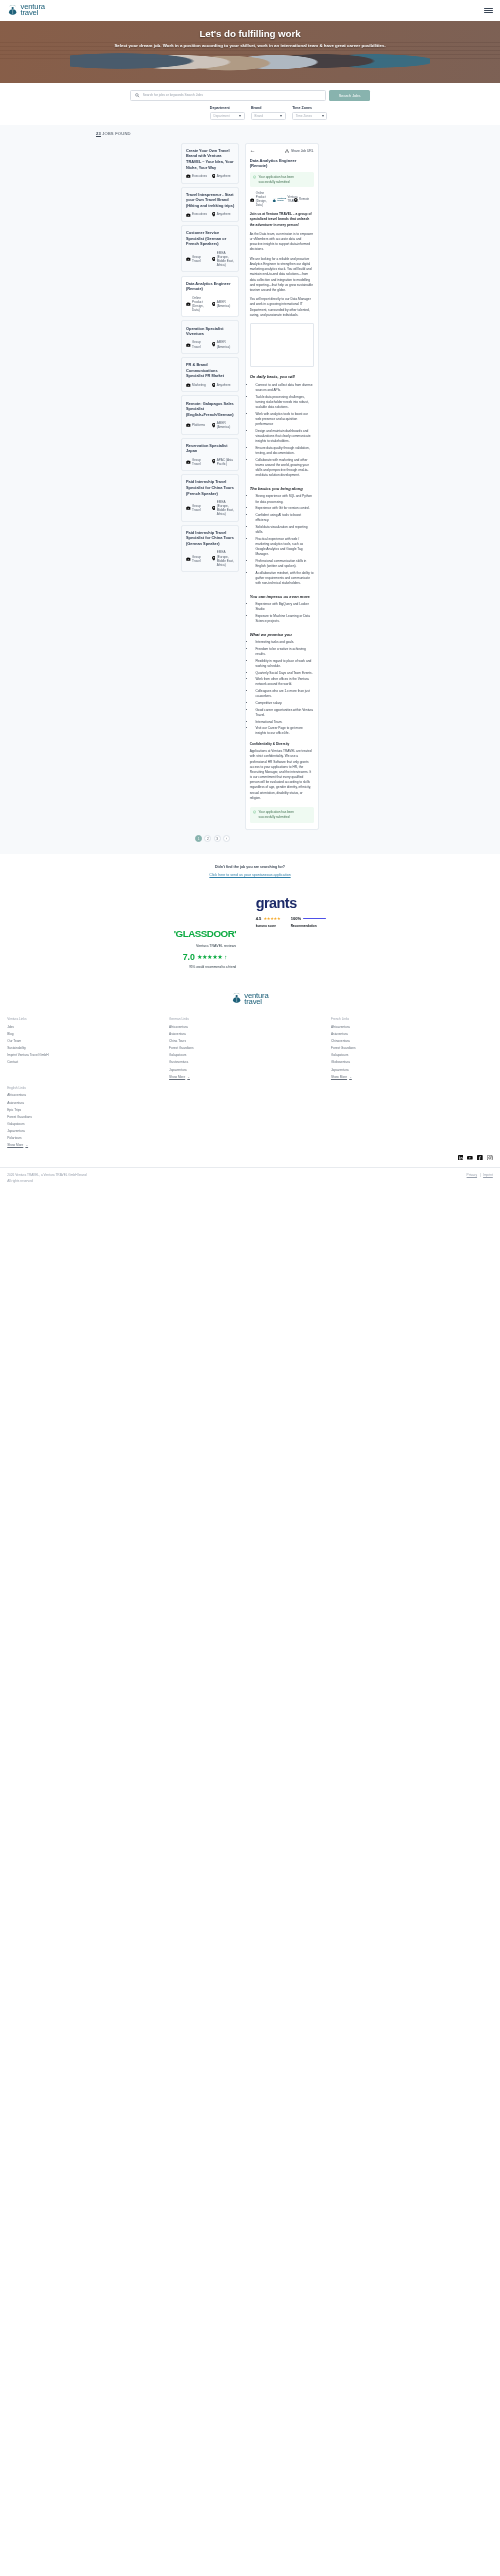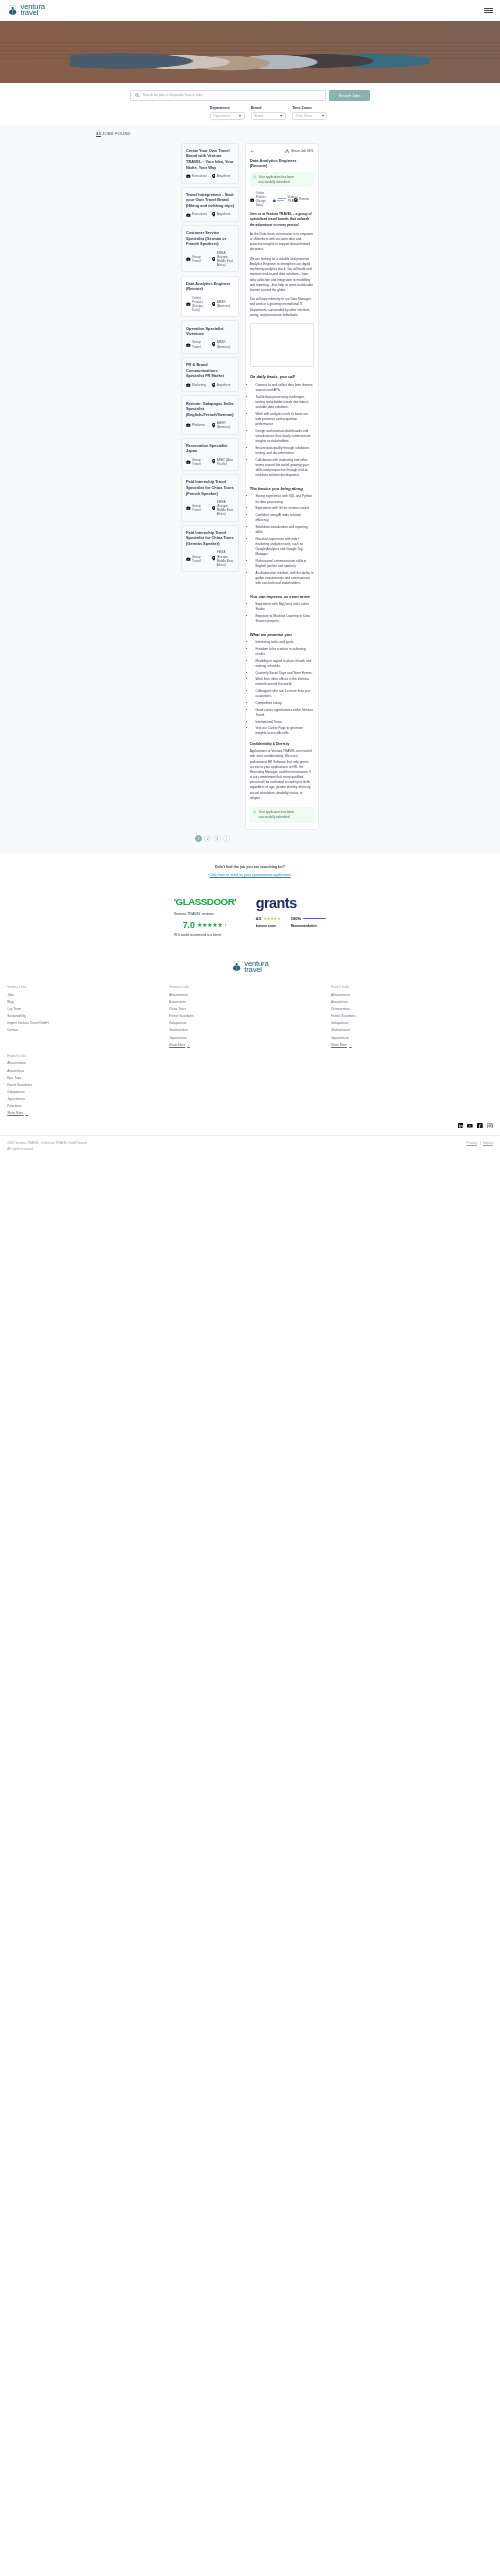--- a/index.html
+++ b/index.html
@@ -154,21 +154,21 @@
   .confid { font-size:3.2px; line-height:1.62; color:#39424f; margin-top:5.2px; }
   .confid .hd { font-weight:700; color:#1d232c; display:block; margin-bottom:2.1px; }
 
   
   .spont { background:#fff; text-align:center; padding: 11.3px 0 5.2px; }
   .spont .q { font-size:3.6px; color:#3d4856; font-weight:600; }
   .spont .a { font-size:3.6px; color:#2f7fa8; margin-top:2.6px; text-decoration:underline; display:inline-block; }
 
   
   .reviews { background:#fff; display:flex; justify-content:center; align-items:flex-start; gap:19.6px; padding: 13.4px 0 14.4px; }
-  .gd { text-align:left; }
+  .gd { text-align:right;margin-top:32px; }
   .gd .brand { font-size:9.8px; font-weight:800; color:#0caa41; letter-spacing:-0.5px; }
   .gd .cap { font-size:3.6px; color:#2d3b45; margin-top:4.1px; }
   .gd .scorerow { display:flex; align-items:center; justify-content:center; gap:2.1px; margin-top:4.1px; }
   .gd .score { font-size:8.8px; font-weight:700; color:#0caa41; }
   .gd .stars { color:#0caa41; font-size:6.2px; letter-spacing:-0.5px; }
   .gd .note { font-size:3.1px; color:#2d3b45; margin-top:3.6px; }
   .kn { text-align:left; }
   .kn .brand { font-size:14.4px; font-weight:800; color:#1d2b69; letter-spacing:-0.5px; line-height:1; }
   .kn .row { display:flex; gap:10.3px; margin-top:5.2px; }
   .kn .blk .top { display:flex; align-items:center; gap:2.1px; }
@@ -212,20 +212,24 @@
   <div class="burger">
       <i></i>
       <i></i>
       <i></i>
     </div>
 </div>
 
 <div class="hero">
   <div class="hero-bg"></div>
   <div class="hero-people"></div>
+  <div class="hero-inner">
+    <div class="hero-title">Let's do fulfilling work</div>
+    <div class="hero-sub">Select your dream job. Work in a position according to your skillset, work in an international team &amp; have great career posibilities.</div>
+  </div>
 </div>
 
 <div class="searchwrap">
   <div class="searchrow">
     <div class="searchbox">
       <svg width="4.6" height="4.6" viewBox="0 0 16 16">
         <circle cx="6.5" cy="6.5" r="4.6" fill="none" stroke="#3d4856" stroke-width="1.5"></circle>
         <line x1="10" y1="10" x2="14.5" y2="14.5" stroke="#3d4856" stroke-width="1.7"></line>
       </svg>
       <span class="ph">Search for jobs or keywords Search Jobs</span>

